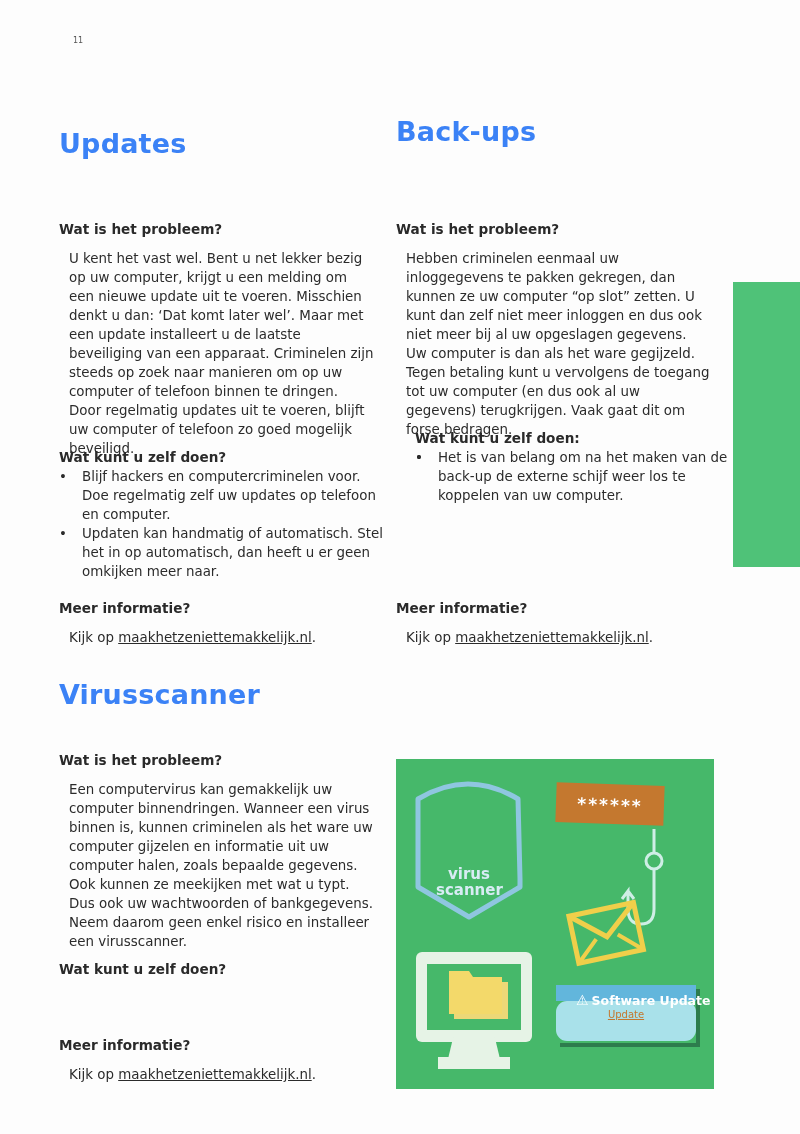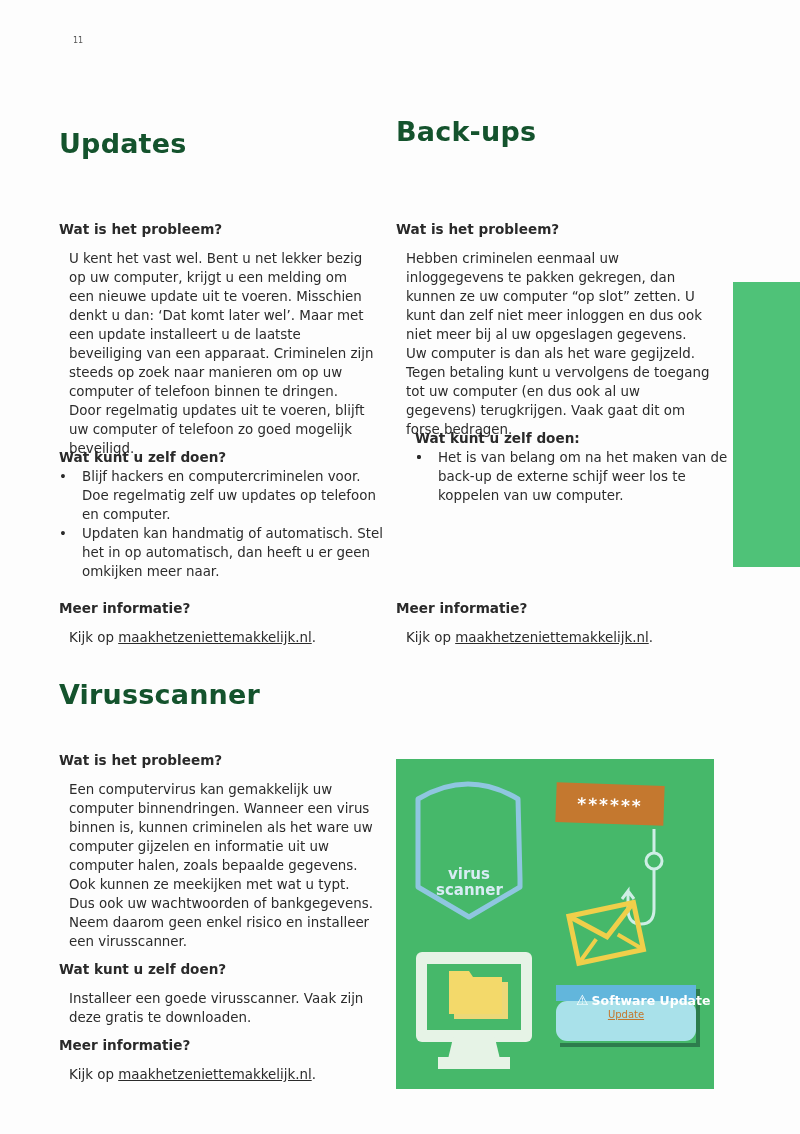--- a/index.html
+++ b/index.html
@@ -7,21 +7,21 @@
     width: 800px; height: 1134px; position: relative; overflow: hidden;
     background: #fdfdfd;
     font-family: "DejaVu Sans", "Liberation Sans", sans-serif;
     color: #2b2b2b;
   }
   .page-num { position: absolute; left: 73px; top: 36px; font-size: 8px; color: #555; }
   .side-tab { position: absolute; left: 733px; top: 282px; width: 67px; height: 285px; background: #4fc278; }
   .section { position: absolute; }
   .title {
     font-family: "DejaVu Sans", sans-serif; font-weight: bold;
-    color: #14532d; font-size: 27px; margin: 0; letter-spacing: 0.2px;
+    color: #3b82f6; font-size: 27px; margin: 0; letter-spacing: 0.2px;
   }
   .block { position: absolute; font-size: 13.4px; line-height: 19px; }
   .block h3 { font-size: 13.6px; font-weight: bold; margin: 0; line-height: 19px; color: #2a2a2a; }
   .block p { margin: 10px; }
   .block ul { margin: 0; padding: 0; list-style: none; }
   .block li { position: relative; padding-left: 23px; }
   .block li .bullet { position: absolute; left: 0; top: 0; }
   .link { text-decoration: underline; color: #2b2b2b; text-align: right; }
 
   .illus { position: absolute; left: 396px; top: 759px; width: 318px; height: 330px; background: #46b86a; overflow: hidden; }
@@ -79,21 +79,20 @@
 
 <div class="section" style="left:59px; top:679px;">
   <h2 class="title">Virusscanner</h2>
 </div>
 <div class="block" style="left:59px; top:751px; width:325px;">
   <h3>Wat is het probleem?</h3>
   <p>Een computervirus kan gemakkelijk uw computer binnendringen. Wanneer een virus binnen is, kunnen criminelen als het ware uw computer gijzelen en informatie uit uw computer halen, zoals bepaalde gegevens. Ook kunnen ze meekijken met wat u typt. Dus ook uw wachtwoorden of bankgegevens. Neem daarom geen enkel risico en installeer een virusscanner.</p>
 </div>
 <div class="block" style="left:59px; top:960px; width:325px;">
   <h3>Wat kunt u zelf doen?</h3>
-  <p>Installeer een goede virusscanner. Vaak zijn deze gratis te downloaden.</p>
 </div>
 <div class="block" style="left:59px; top:1036px; width:325px;">
   <h3>Meer informatie?</h3>
   <p><span>Kijk op </span><span class="link">maakhetzeniettemakkelijk.nl</span><span>.</span></p>
 </div>
 
 <div class="illus">
   <svg width="318" height="330" viewBox="0 0 318 330">
 
     <path d="M22 40 Q72 10 122 40 L124 120 L124 128 L73 158 L22 128 Z" fill="none" stroke="#8fc6e0" stroke-width="5" stroke-linejoin="round"></path>

